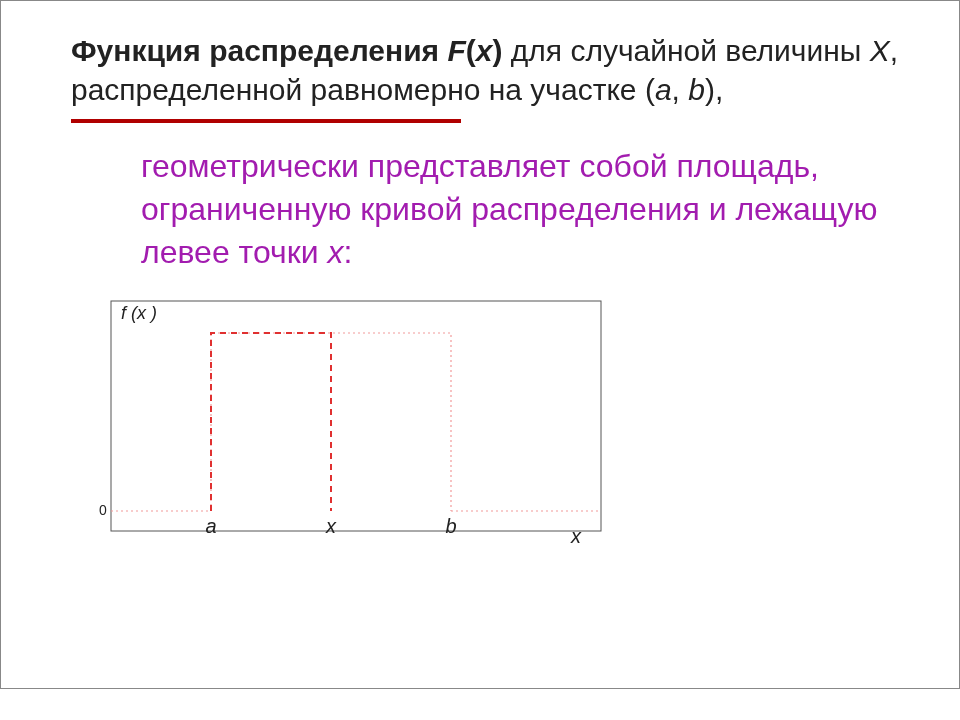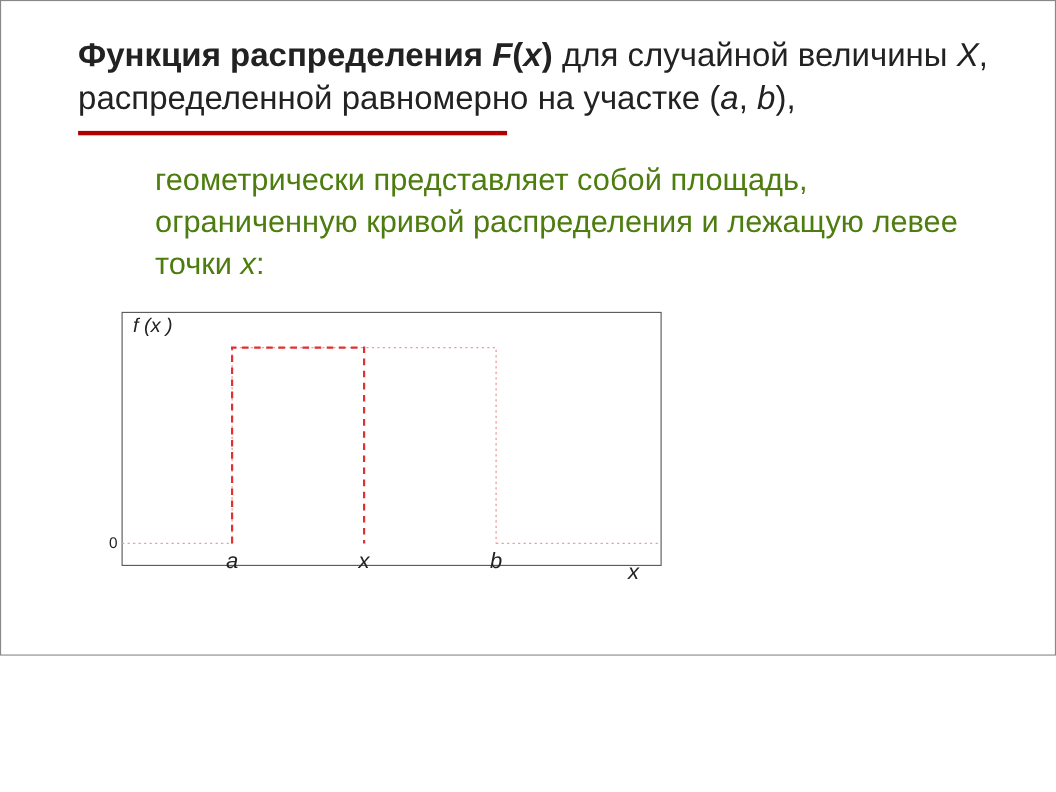--- a/index.html
+++ b/index.html
@@ -5,44 +5,44 @@
   * { margin: 0; padding: 0; box-sizing: border-box; }
   body {
     width: 960px;
     height: 720px;
     background: #fff;
     font-family: Verdana, Geneva, sans-serif;
     overflow: hidden;
   }
   .slide {
     width: 960px;
-    height: 596px;
+    height: 689px;
     border: 1px solid #888;
     position: relative;
     padding: 30px 24px 30px 70px;
   }
   .title {
     font-size: 30px;
     line-height: 1.3;
     color: #222;
     font-weight: normal;
     margin-bottom: 10px;
   }
   .title .bold { font-weight: bold; }
   .title .ital { font-style: italic; }
   .rule {
     height: 4px;
     background: #b00000;
     width: 390px;
     margin: 8px 0 22px 0;
   }
   .body-text {
-    font-size: 28px;
+    font-size: 32px;
     line-height: 1.35;
-    color: #4d7c0f;
+    color: #a21caf;
     margin-left: 70px;
     margin-right: 40px;
   }
   .body-text .ital { font-style: italic; }
   .chart-wrap {
     margin-top: 18px;
     display: flex;
     justify-content: flex-start;
   }
   svg text {

